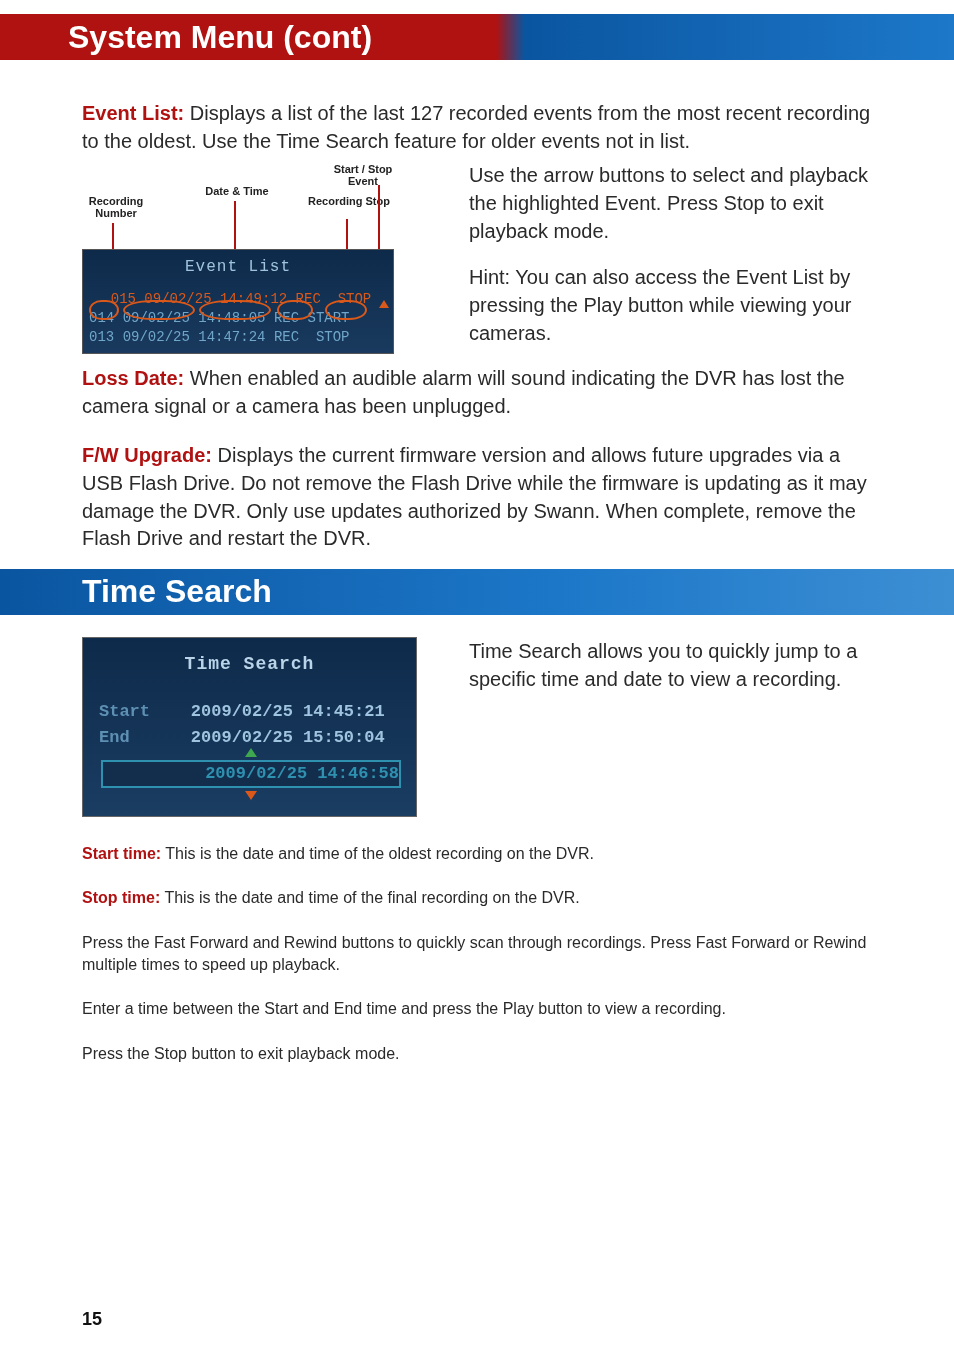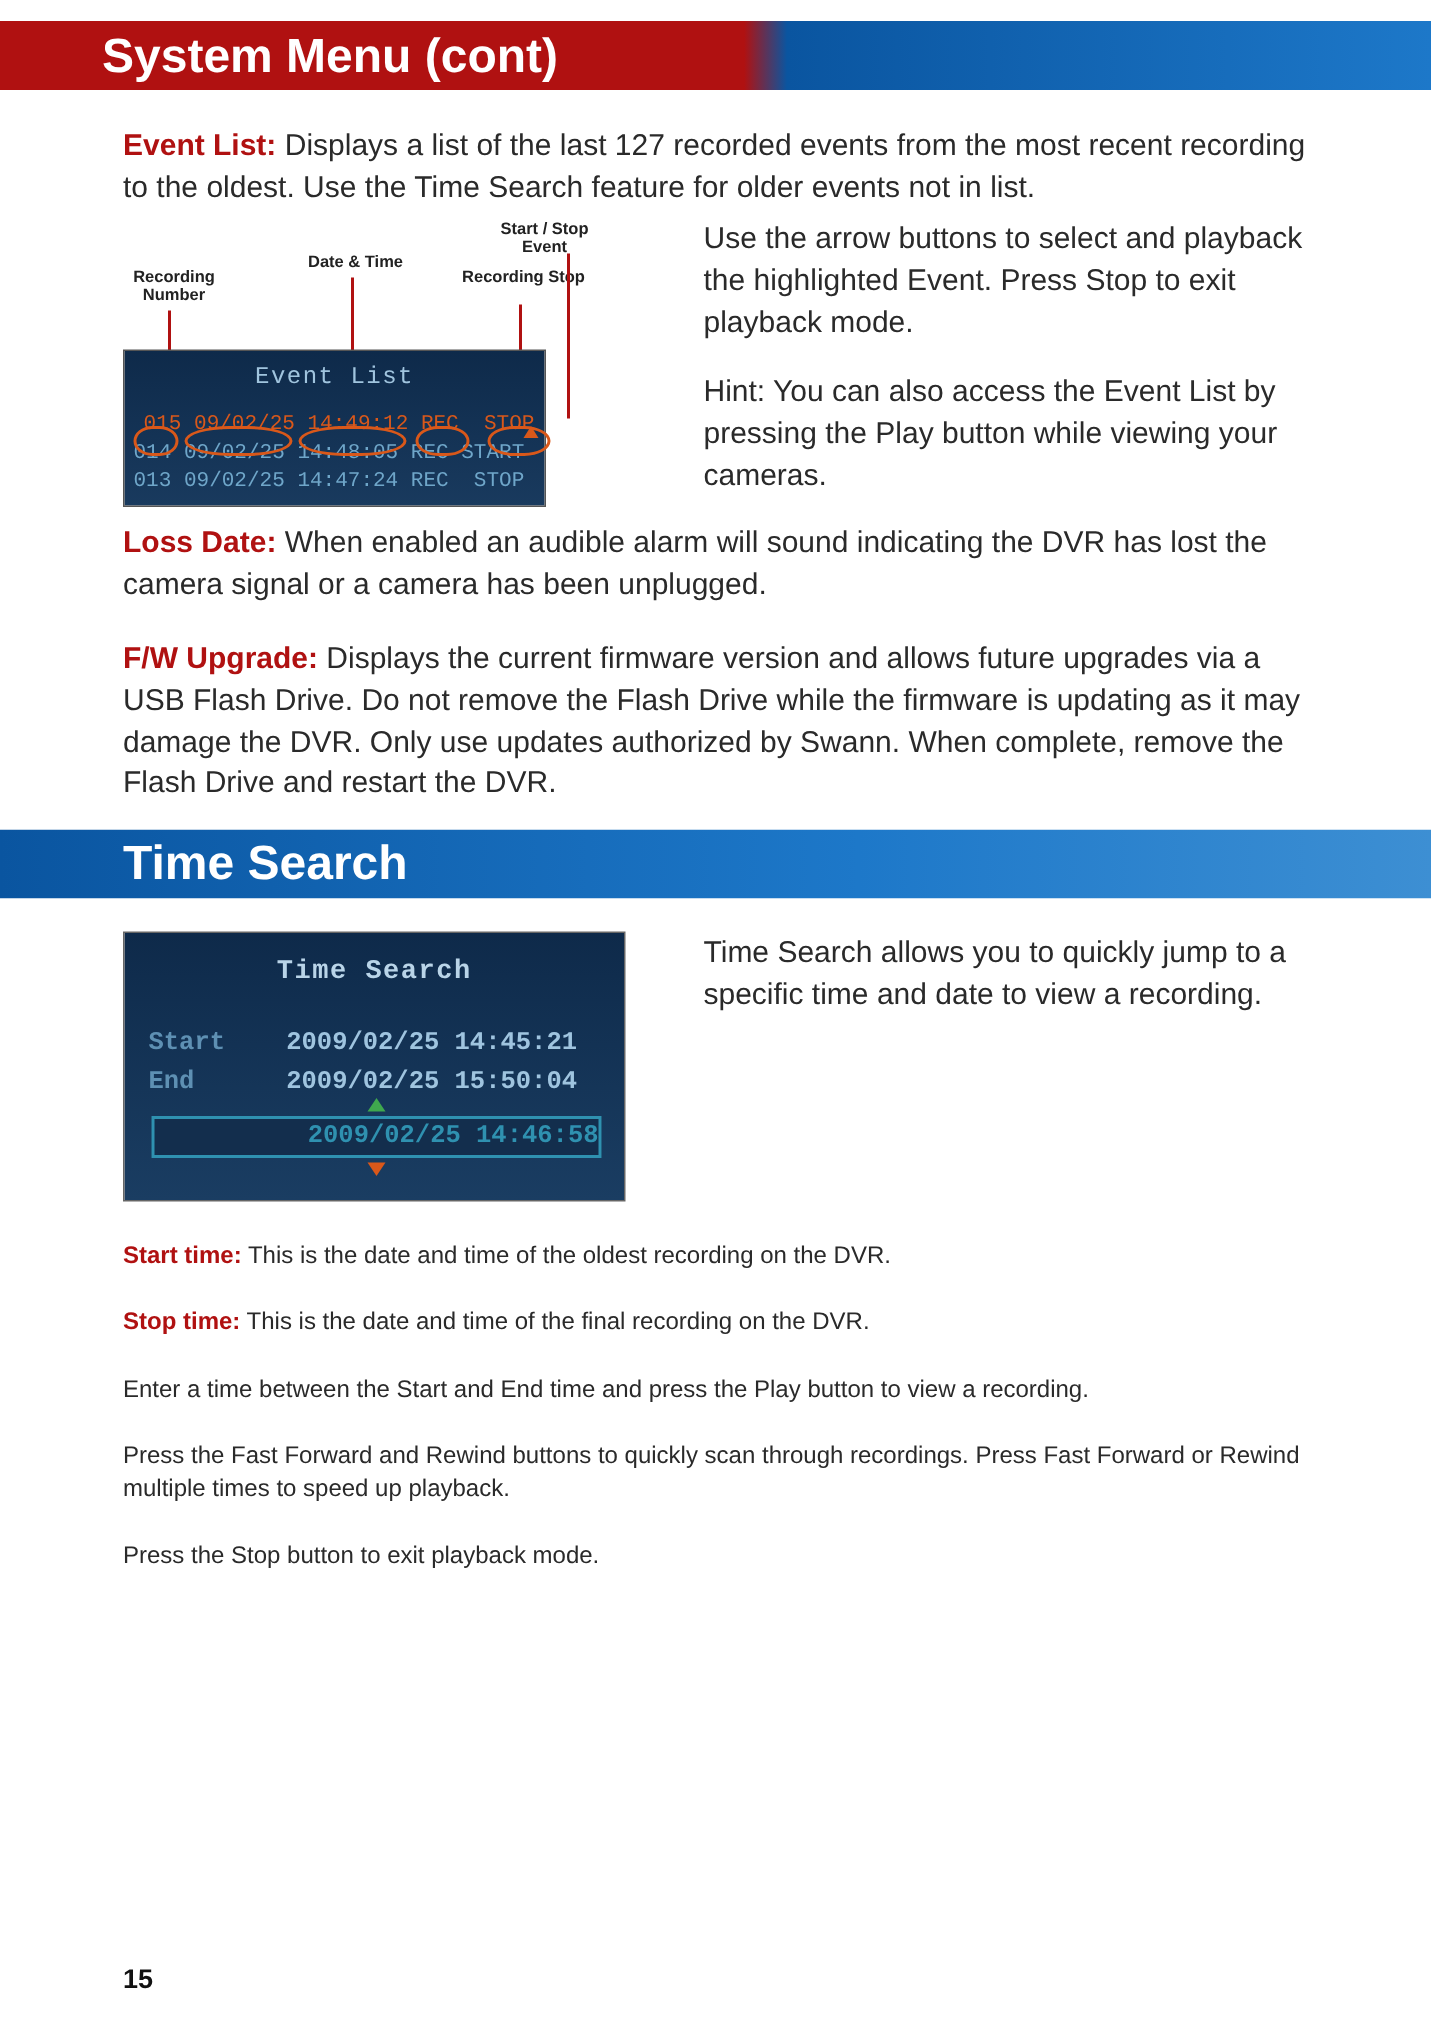--- a/index.html
+++ b/index.html
@@ -4,42 +4,42 @@
 <style>
   * { box-sizing: border-box; margin: 0; padding: 0; }
   html, body { width: 954px; height: 1354px; background: #ffffff; font-family: "Segoe UI", "Trebuchet MS", Arial, sans-serif; color: #333; }
   .page { width: 954px; height: 1354px; position: relative; padding: 0; }
   .band { width: 100%; height: 46px; margin-top: 14px; overflow: hidden; }
   .band-inner { width: 100%; height: 100%; background: linear-gradient(to right, #b01111 0%, #b01111 52%, #0a55a0 55%, #1d78c9 100%); display: flex; align-items: center; padding-left: 68px; }
   .band-title { color: #ffffff; font-size: 32px; font-weight: 700; }
   .band2 { width: 100%; height: 46px; margin-top: 16px; overflow: hidden; }
   .band2-inner { width: 100%; height: 100%; background: linear-gradient(to right, #0a55a0 0%, #1d78c9 60%, #3d8fd3 100%); display: flex; align-items: center; padding-left: 82px; }
   .content { padding: 24px 82px 0 82px; font-size: 20px; line-height: 1.38; color: #2a2a2a; }
-  .para { margin-bottom: 6px; }
+  .para { margin-bottom: 6px; margin-top: 16px; }
   .bold-label { font-weight: 700; color: #b01111; }
   .after-figure { margin-top: 0; }
   .fig-row { display: flex; align-items: flex-start; margin-top: 6px; }
   .fig-box { width: 335px; flex-shrink: 0; }
   .fig-side { flex: 1; padding-left: 52px; font-size: 20px; line-height: 1.4; }
   .fig-side p { margin-bottom: 18px; }
 
   
   .evt-wrap { position: relative; width: 335px; }
   .evt-toprow { position: relative; height: 88px; font-size: 11px; font-weight: 700; color: #222; }
   .evt-toprow div { position: absolute; text-align: center; line-height: 1.1; }
   .lbl-recnum { left: -6px; top: 34px; width: 80px; }
   .lbl-dt { left: 110px; top: 24px; width: 90px; }
   .lbl-ss { left: 236px; top: 2px; width: 90px; }
   .lbl-rtype { left: 222px; top: 34px; width: 90px; }
   .pointer { position: absolute; width: 2px; background: #b01111; }
   .p1 { left: 30px; top: 62px; height: 72px; }
   .p2 { left: 152px; top: 40px; height: 94px; }
   .p3 { left: 264px; top: 58px; height: 76px; }
   .p4 { left: 296px; top: 24px; height: 110px; }
-  .evt-screen { width: 282px; height: 105px; background: linear-gradient(to bottom, #0e2a4a 0%, #193a5e 100%); border: 1px solid #555; color: #6fa6c9; font-family: "Courier New", monospace; font-size: 14px; position: relative; padding-top: 6px; }
+  .evt-screen { width: 312px; height: 105px; background: linear-gradient(to bottom, #0e2a4a 0%, #193a5e 100%); border: 1px solid #555; color: #6fa6c9; font-family: "Courier New", monospace; font-size: 14px; position: relative; padding-top: 6px; }
   .evt-title { text-align: center; font-size: 16px; letter-spacing: 1px; color: #a0c4de; margin-bottom: 12px; }
   .evt-line { white-space: pre; padding-left: 6px; line-height: 1.35; font-size: 14px; }
   .evt-sel { color: #d9581a; text-align: center; }
   .oval { position: absolute; border: 2px solid #d9581a; border-radius: 50% / 60%; background: transparent; }
   .ov1 { left: 6px; top: 50px; width: 30px; height: 20px; }
   .ov2 { left: 40px; top: 50px; width: 72px; height: 20px; }
   .ov3 { left: 116px; top: 50px; width: 72px; height: 20px; }
   .ov4 { left: 194px; top: 50px; width: 36px; height: 20px; }
   .ov5 { left: 242px; top: 50px; width: 42px; height: 20px; }
   .arrow-up { position: absolute; right: 4px; top: 50px; width: 0; height: 0; border-left: 5px solid transparent; border-right: 5px solid transparent; border-bottom: 8px solid #d9581a; }
@@ -143,19 +143,19 @@
     </div>
   </div>
 
   <div class="bottom-block">
     <p>
       <span class="bold-label">Start time:</span><span>  This is the date and time of the oldest recording on the DVR.</span>
     </p>
     <p>
       <span class="bold-label">Stop time:</span><span>  This is the date and time of the final recording on the DVR.</span>
     </p>
+    <p>Press the Fast Forward and Rewind buttons to quickly scan through recordings. Press Fast Forward or Rewind multiple times to speed up playback.</p>
     <p>Enter a time between the Start and End time and press the Play button to view a recording.</p>
-    <p>Press the Fast Forward and Rewind buttons to quickly scan through recordings. Press Fast Forward or Rewind multiple times to speed up playback.</p>
     <p>Press the Stop button to exit playback mode.</p>
   </div>
 
   <div class="page-num">15</div>
 </div>
 
 </body></html>

